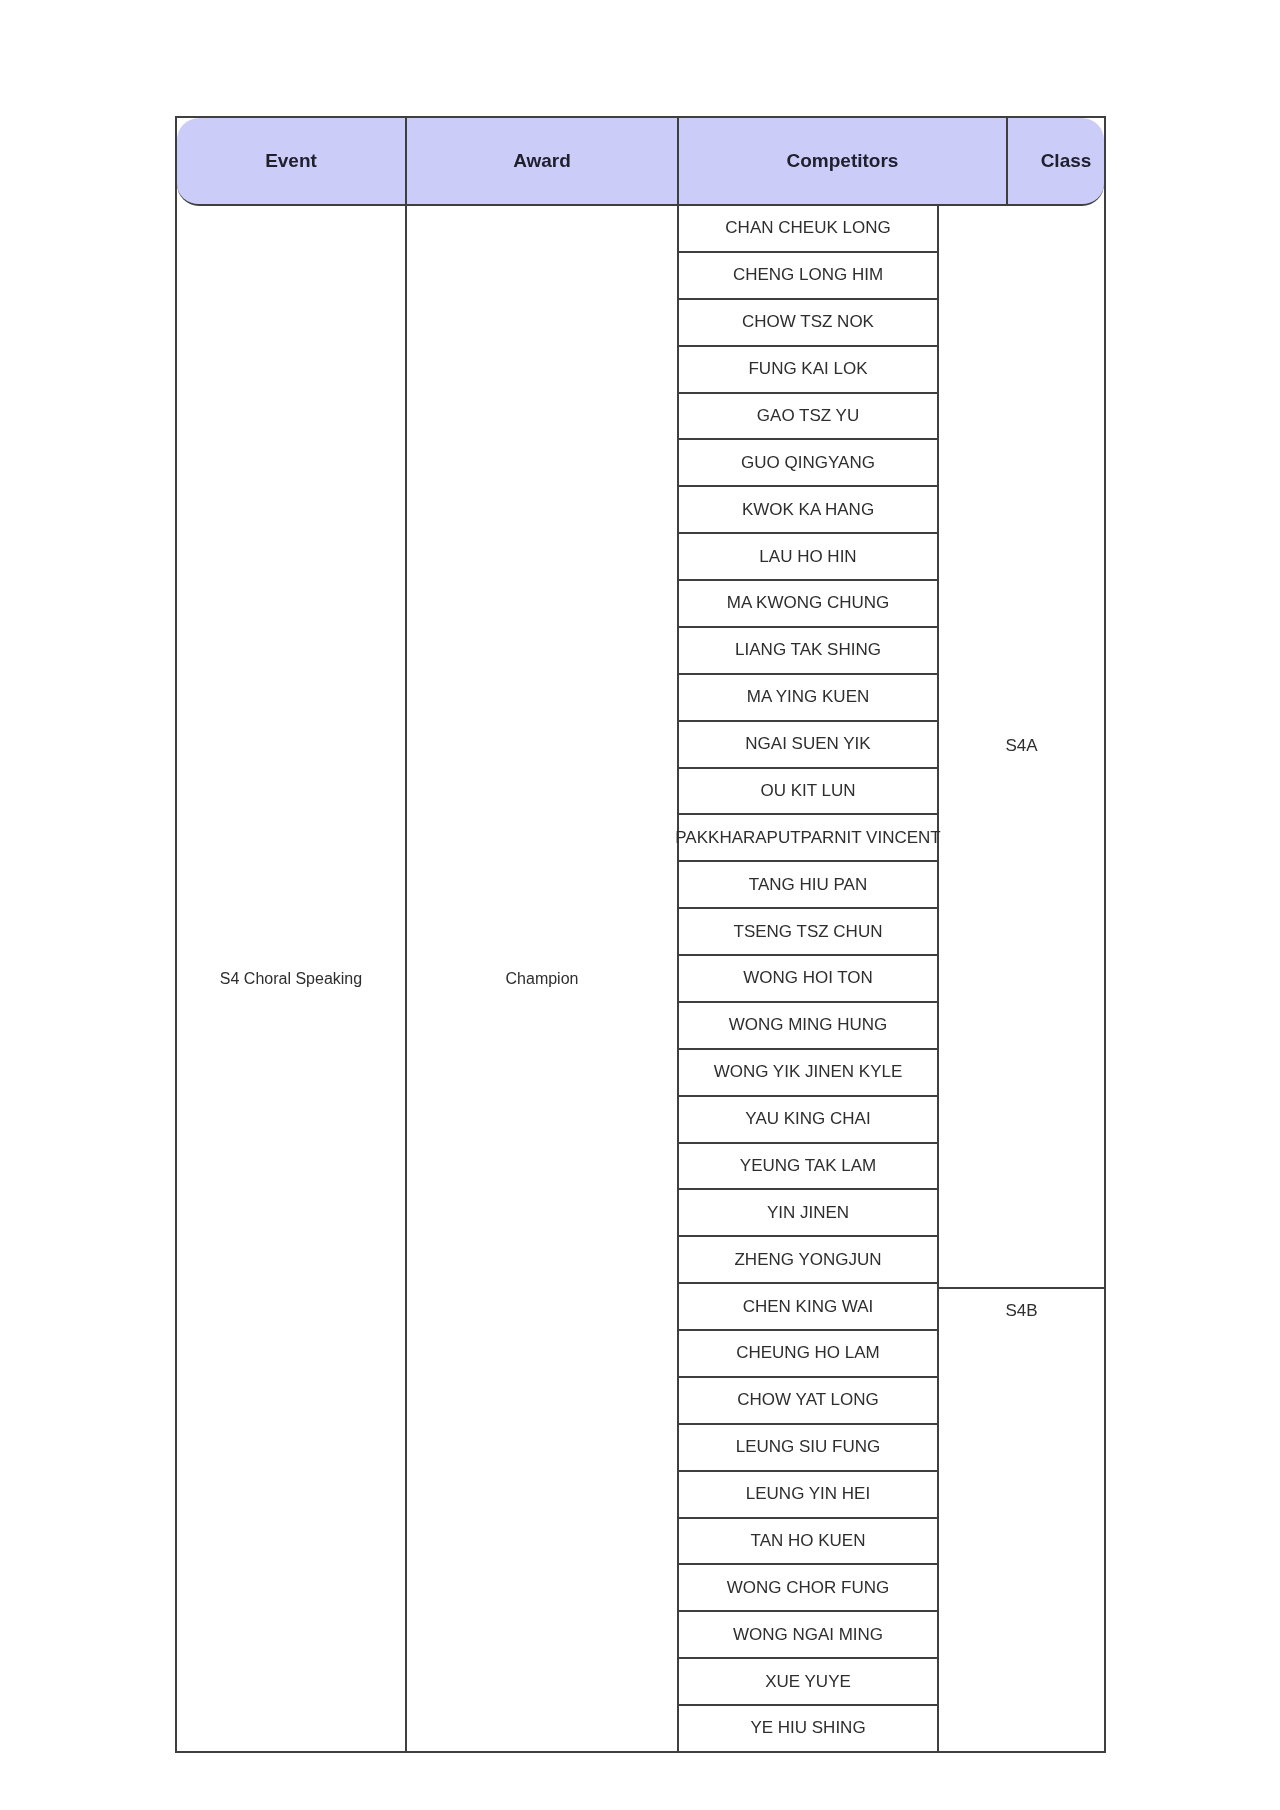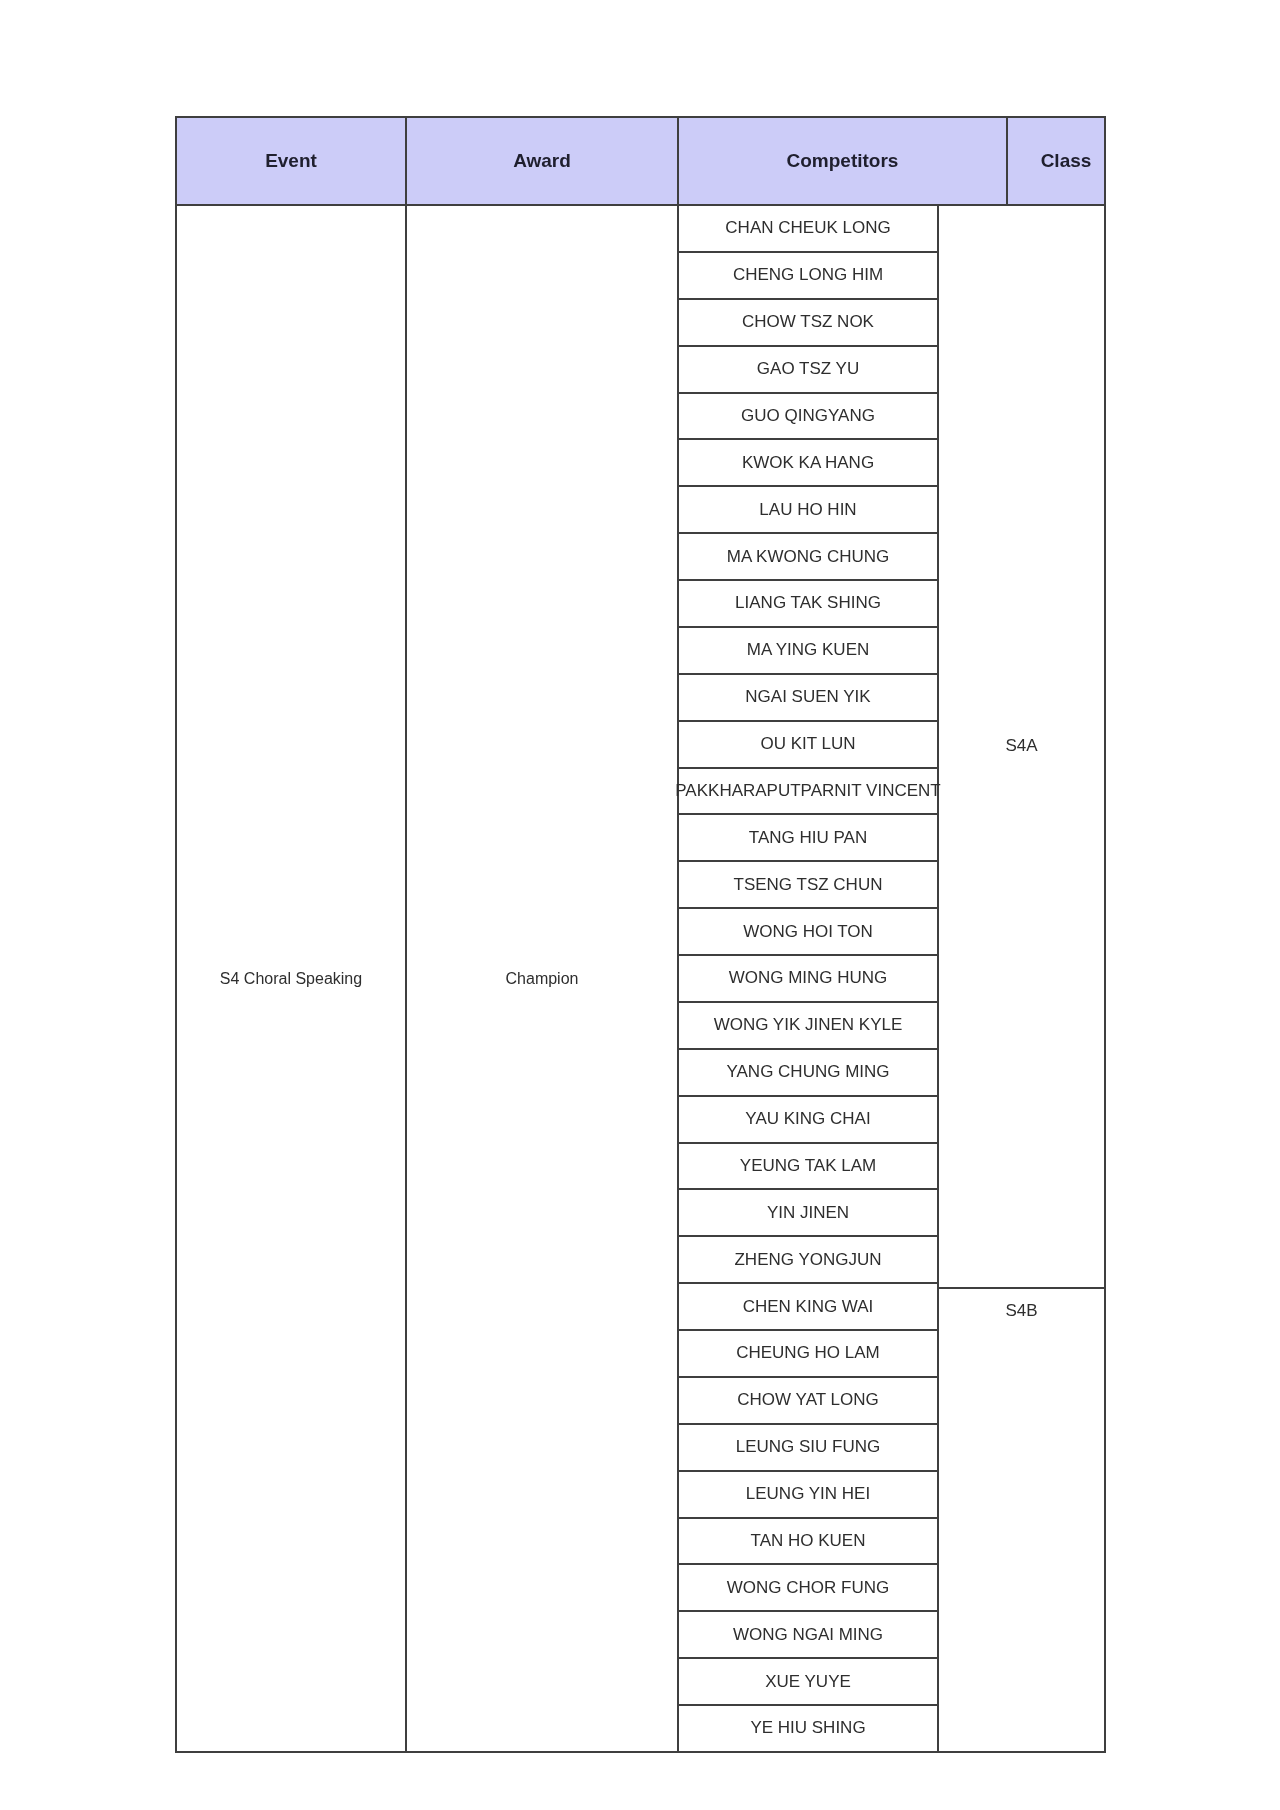--- a/index.html
+++ b/index.html
@@ -27,20 +27,21 @@
     flex-direction: column;
     background: #ffffff;
   }
   
   .thead {
     display: flex;
     height: 88px;
     flex: 0 0 88px;
     background: #ccccf8;
     border-bottom: 2px solid #3f3f3f;
+    border-radius: 22px;
   }
   .th {
     display: flex;
     align-items: center;
     justify-content: center;
     font-weight: bold;
     font-size: 19px;
     color: #1f1f2e;
   }
   .th-event       { width: 230px; border-right: 2px solid #3f3f3f; }
@@ -113,36 +114,36 @@
     </div>
 
     <div class="tbody">
       <div class="td-event">S4 Choral Speaking</div>
       <div class="td-award">Champion</div>
 
       <div class="col-competitors">
         <div class="competitor-cell">CHAN CHEUK LONG</div>
         <div class="competitor-cell">CHENG LONG HIM</div>
         <div class="competitor-cell">CHOW TSZ NOK</div>
+        <div class="competitor-cell">FUNG KAI LOK</div>
         <div class="competitor-cell">GAO TSZ YU</div>
         <div class="competitor-cell">GUO QINGYANG</div>
         <div class="competitor-cell">KWOK KA HANG</div>
         <div class="competitor-cell">LAU HO HIN</div>
         <div class="competitor-cell">MA KWONG CHUNG</div>
         <div class="competitor-cell">LIANG TAK SHING</div>
         <div class="competitor-cell">MA YING KUEN</div>
         <div class="competitor-cell">NGAI SUEN YIK</div>
         <div class="competitor-cell">OU KIT LUN</div>
         <div class="competitor-cell">PAKKHARAPUTPARNIT VINCENT</div>
         <div class="competitor-cell">TANG HIU PAN</div>
         <div class="competitor-cell">TSENG TSZ CHUN</div>
         <div class="competitor-cell">WONG HOI TON</div>
         <div class="competitor-cell">WONG MING HUNG</div>
         <div class="competitor-cell">WONG YIK JINEN KYLE</div>
-        <div class="competitor-cell">YANG CHUNG MING</div>
         <div class="competitor-cell">YAU KING CHAI</div>
         <div class="competitor-cell">YEUNG TAK LAM</div>
         <div class="competitor-cell">YIN JINEN</div>
         <div class="competitor-cell">ZHENG YONGJUN</div>
         <div class="competitor-cell">CHEN KING WAI</div>
         <div class="competitor-cell">CHEUNG HO LAM</div>
         <div class="competitor-cell">CHOW YAT LONG</div>
         <div class="competitor-cell">LEUNG SIU FUNG</div>
         <div class="competitor-cell">LEUNG YIN HEI</div>
         <div class="competitor-cell">TAN HO KUEN</div>

